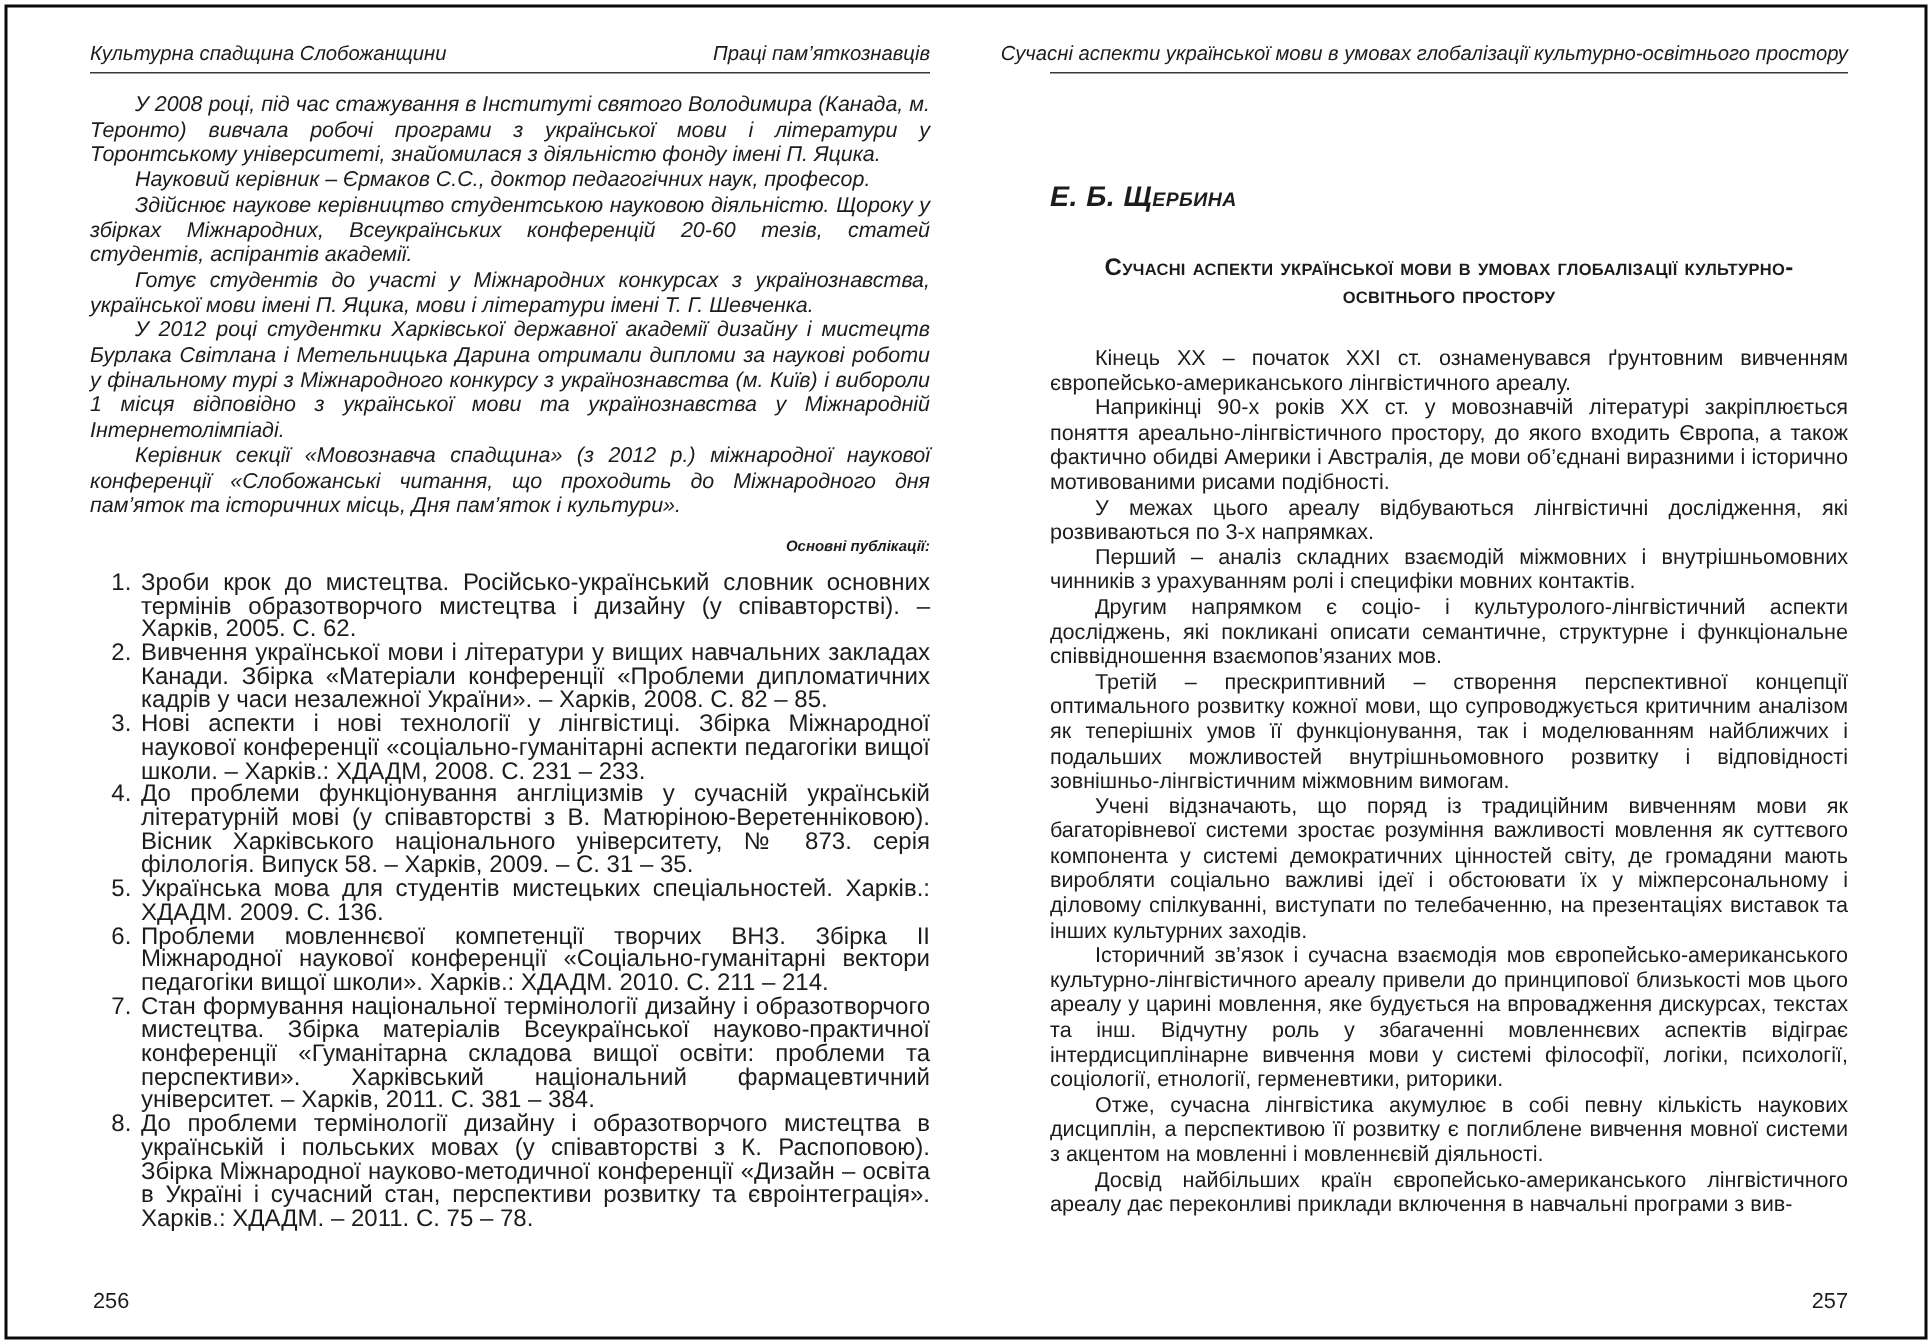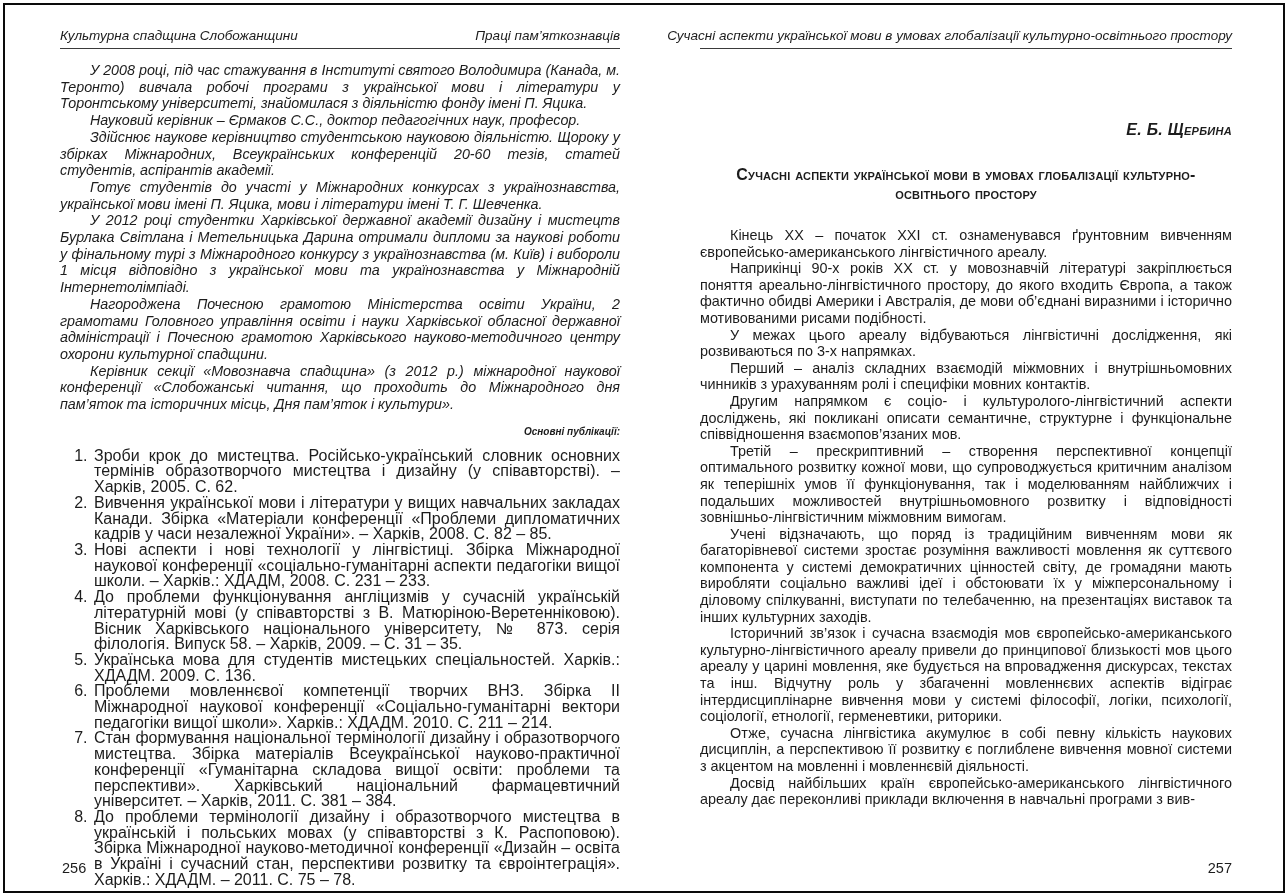--- a/index.html
+++ b/index.html
@@ -60,25 +60,25 @@
   }
   .pub-list li {
     margin: 0;
     text-align: justify;
     padding-left: 2px;
   }
 
   
   .author-line {
     margin-top: 72px;
-    text-align: right;
+    text-align: left;
     font-weight: bold;
     font-style: italic;
     font-variant: small-caps;
-    font-size: 16px;
+    font-size: 19px;
     letter-spacing: 0.3px;
   }
   .article-title {
     margin: 26px auto 0 auto;
     width: 88%;
     text-align: center;
     font-weight: bold;
     font-variant: small-caps;
     font-size: 16px;
     line-height: 19px;
@@ -111,21 +111,20 @@
     <span>Культурна спадщина Слобожанщини</span>
     <span>Праці пам’яткознавців</span>
   </div>
 
   <div class="bio-body">
       <p>У 2008 році, під час стажування в Інституті святого Володимира (Канада, м. Теронто) вивчала робочі програми з української мови і літератури у Торонтському університеті, знайомилася з діяльністю фонду імені П. Яцика.</p>
       <p>Науковий керівник – Єрмаков С.С., доктор педагогічних наук, професор.</p>
       <p>Здійснює наукове керівництво студентською науковою діяльністю. Щороку у збірках Міжнародних, Всеукраїнських конференцій 20-60 тезів, статей студентів, аспірантів академії.</p>
       <p>Готує студентів до участі у Міжнародних конкурсах з українознавства, української мови імені П. Яцика, мови і літератури імені Т. Г. Шевченка.</p>
       <p>У 2012 році студентки Харківської державної академії дизайну і мистецтв Бурлака Світлана і Метельницька Дарина отримали дипломи за наукові роботи у фінальному турі з Міжнародного конкурсу з українознавства (м. Київ) і вибороли 1 місця відповідно з української мови та українознавства у Міжнародній Інтернетолімпіаді.</p>
-      <p>Нагороджена Почесною грамотою Міністерства освіти України, 2 грамотами Головного управління освіти і науки Харківської обласної державної адміністрації і Почесною грамотою Харківського науково-методичного центру охорони культурної спадщини.</p>
       <p>Керівник секції «Мовознавча спадщина» (з 2012 р.) міжнародної наукової конференції «Слобожанські читання, що проходить до Міжнародного дня пам’яток та історичних місць, Дня пам’яток і культури».</p>
     </div>
 
   <h3 class="pub-heading">Основні публікації:</h3>
 
   <ol class="pub-list">
       <li>Зроби крок до мистецтва. Російсько-український словник основних термінів образотворчого мистецтва і дизайну (у співавторстві). – Харків, 2005. С. 62.</li>
       <li>Вивчення української мови і літератури у вищих навчальних закладах Канади. Збірка «Матеріали конференції «Проблеми дипломатичних кадрів у часи незалежної України». – Харків, 2008. С. 82 – 85.</li>
       <li>Нові аспекти і нові технології у лінгвістиці. Збірка Міжнародної наукової конференції «соціально-гуманітарні аспекти педагогіки вищої школи. – Харків.: ХДАДМ, 2008. С. 231 – 233.</li>
       <li>До проблеми функціонування англіцизмів у сучасній українській літературній мові (у співавторстві з В. Матюріною-Веретенніковою). Вісник Харківського національного університету, № 873. серія філологія. Випуск 58. – Харків, 2009. – С. 31 – 35.</li>

